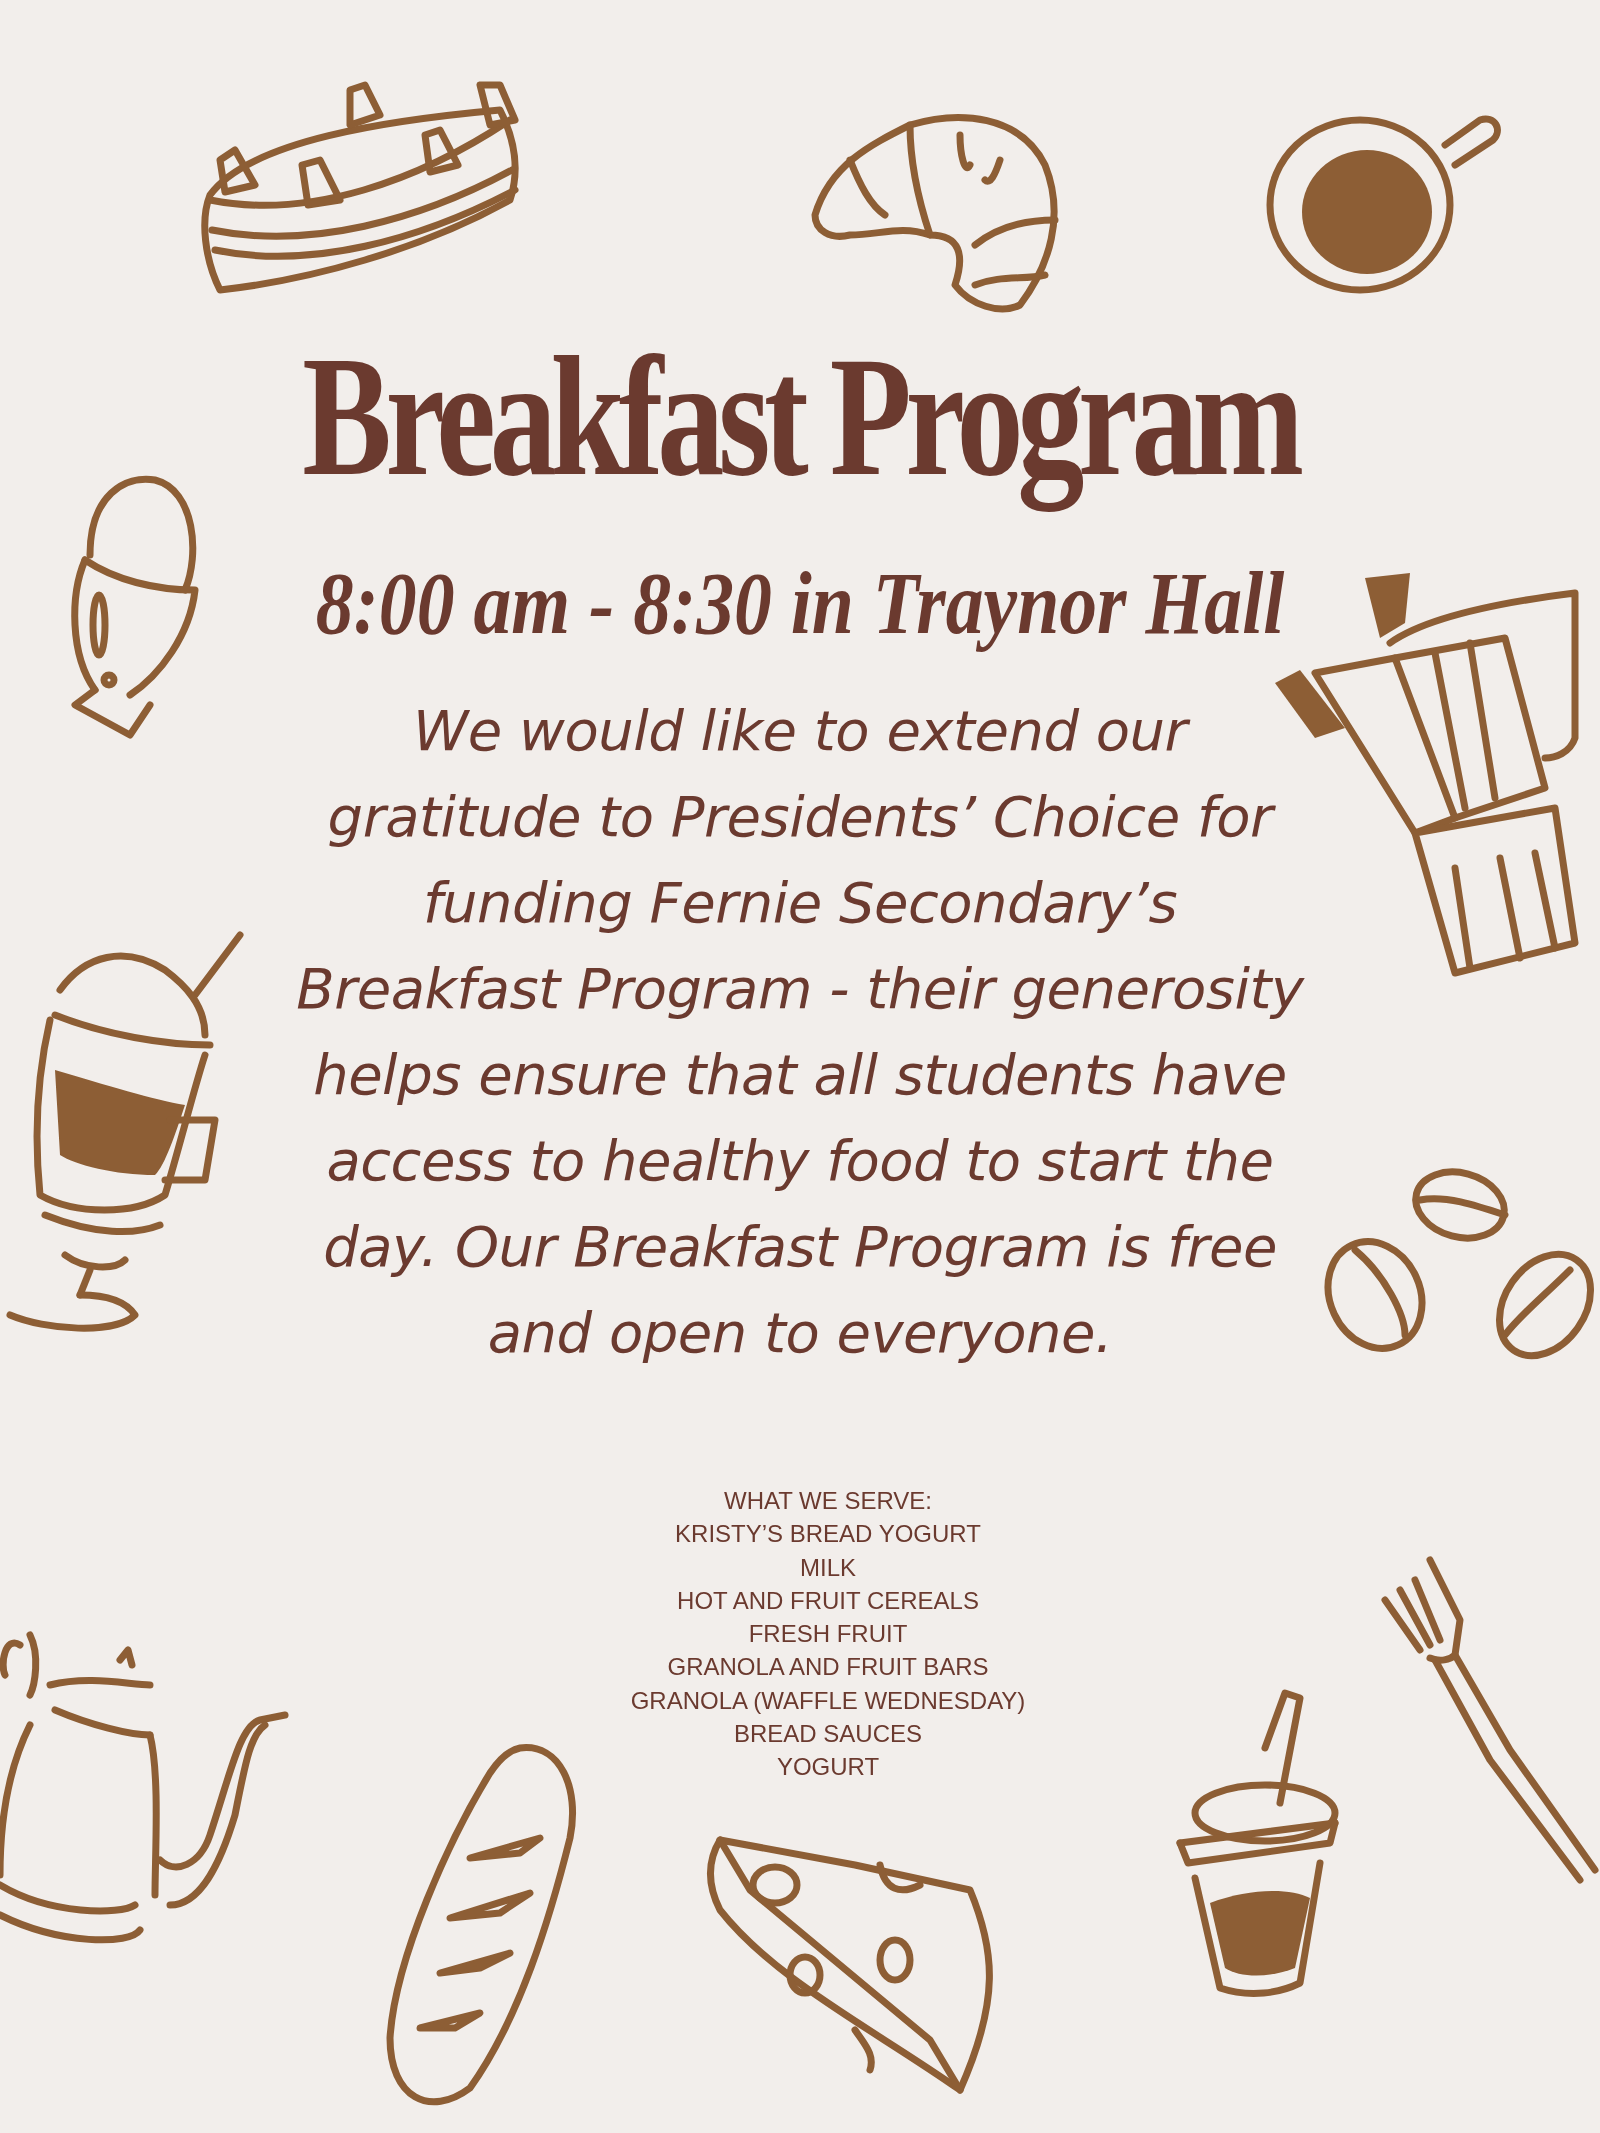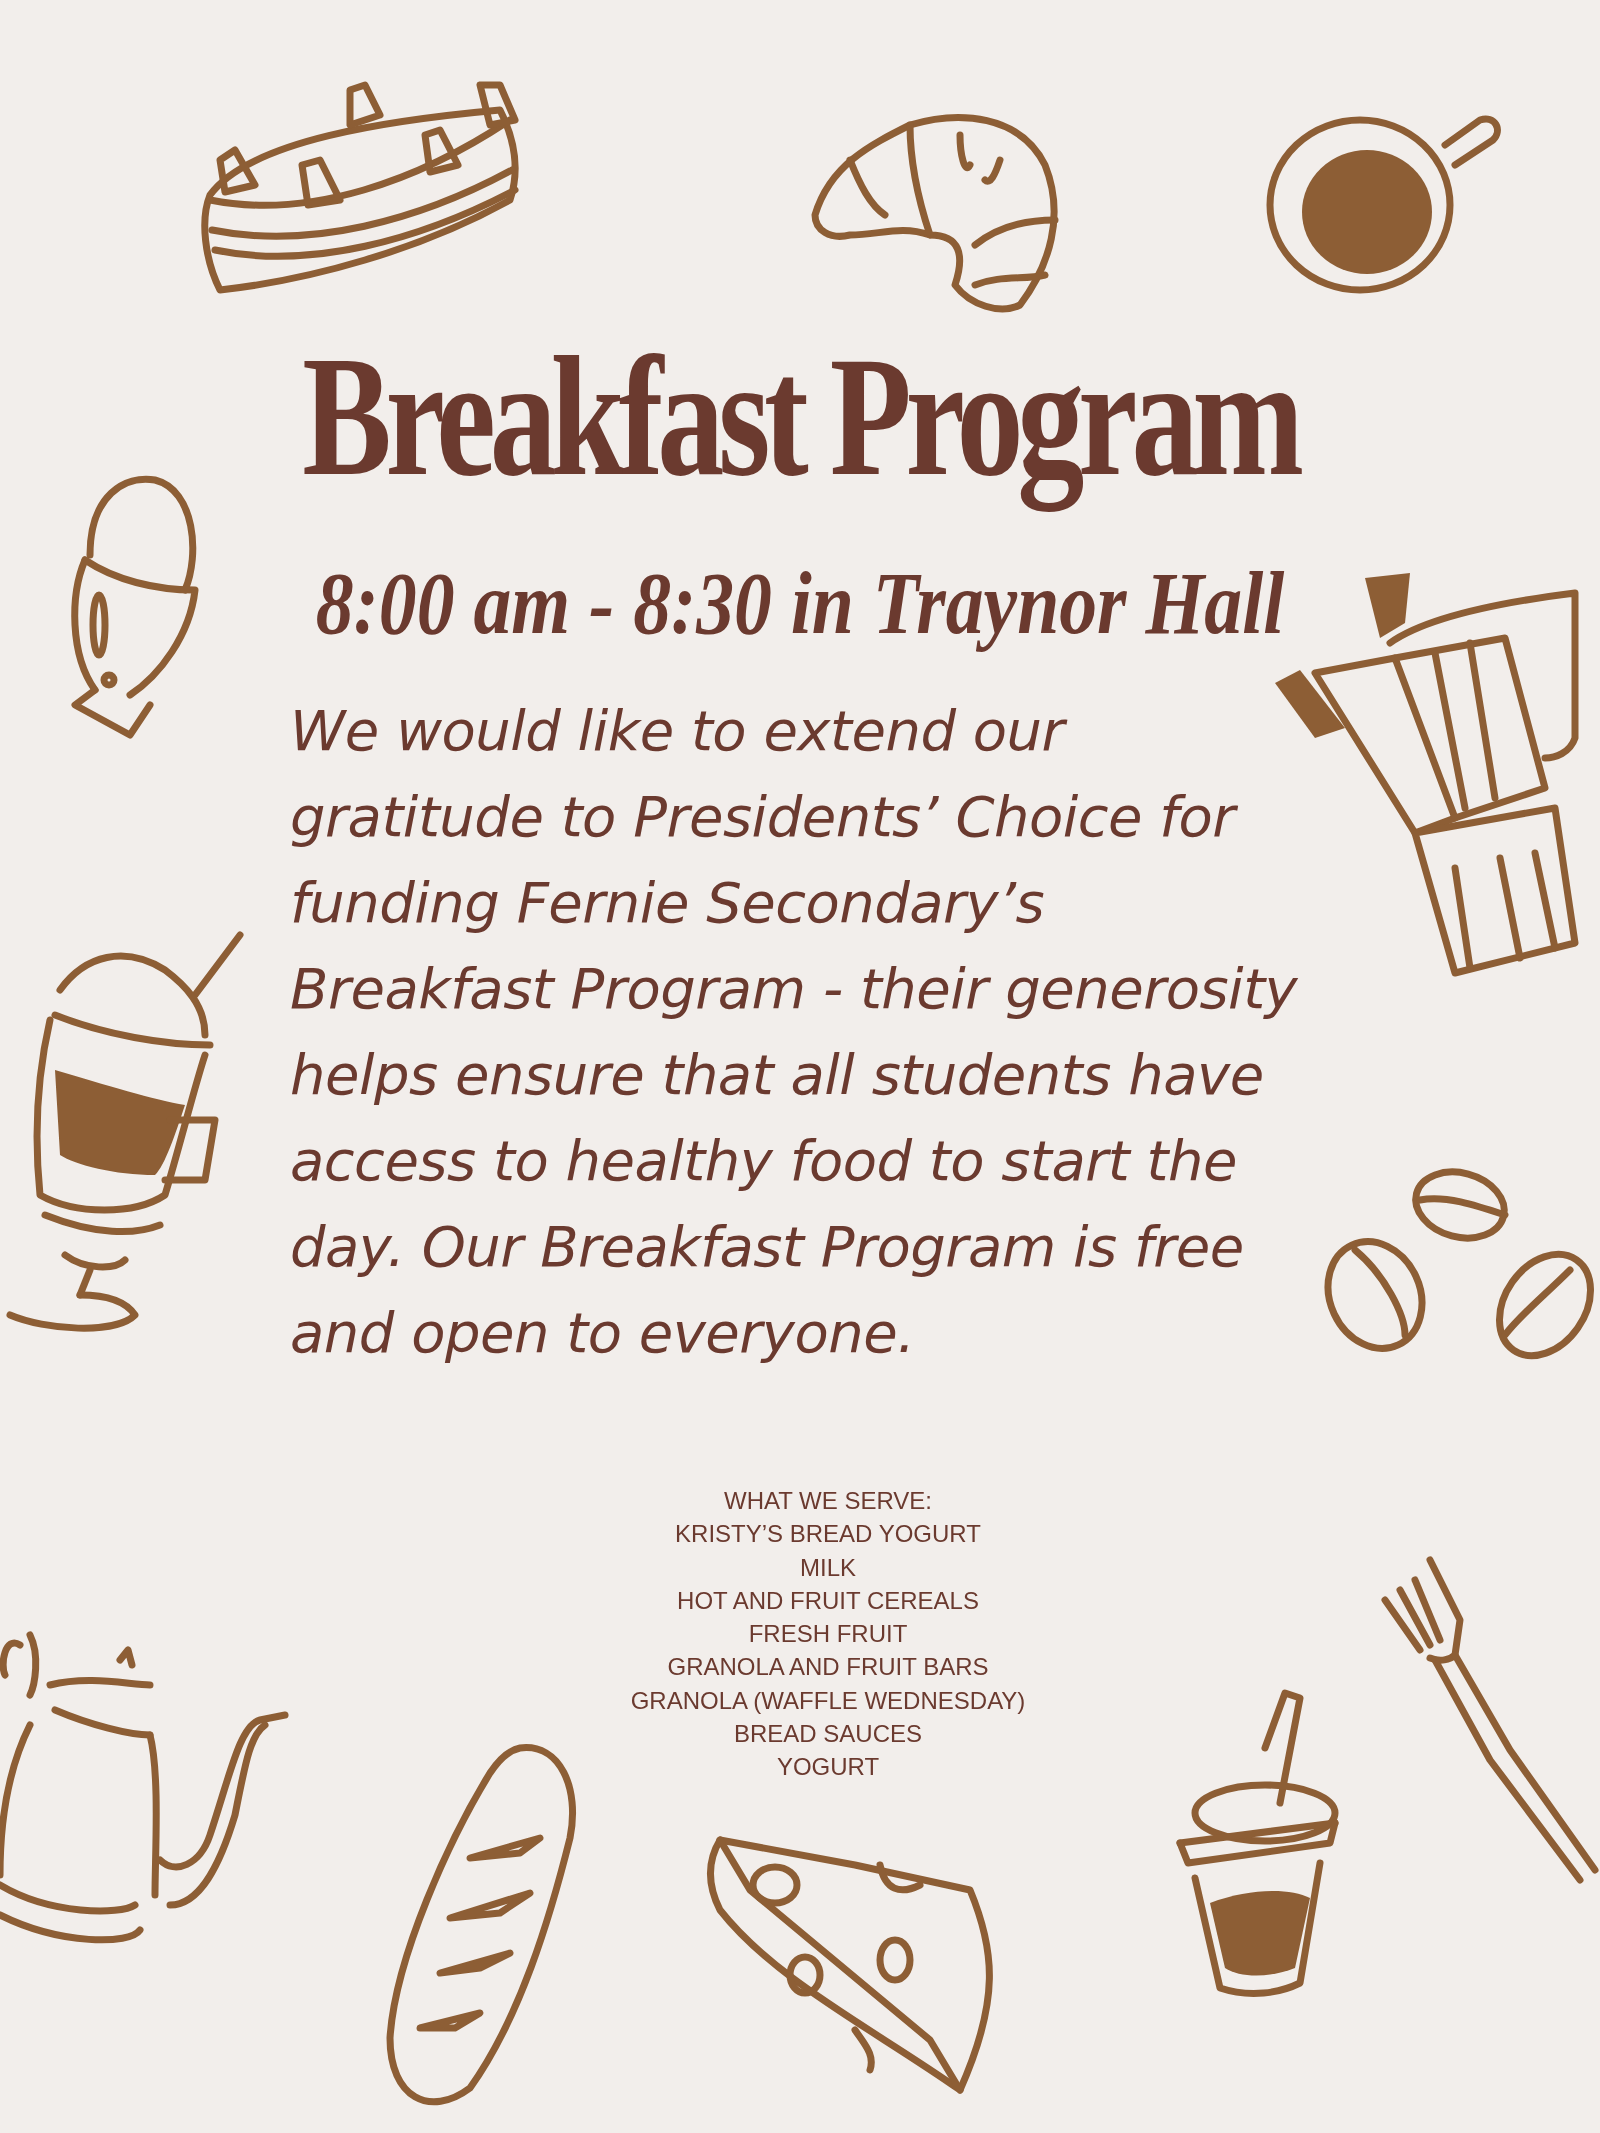--- a/index.html
+++ b/index.html
@@ -3,21 +3,21 @@
 <meta charset="utf-8">
 <style>
   html, body { margin:0; padding:0; }
   body { width:1600px; height:2133px; background:#f2eeeb; position:relative; overflow:hidden; font-family:"Liberation Sans", sans-serif; }
   .illus { position:absolute; }
   .illus svg { width:100%; height:100%; overflow:visible; }
   .illus svg * { stroke:#8d5e35; fill:none; stroke-width:7; stroke-linecap:round; stroke-linejoin:round; }
   .illus svg .fill { fill:#8d5e35; stroke:none; }
   .title { position:absolute; left:0; width:1600px; top:330px; text-align:center; font-family:"Liberation Serif", serif; font-size:172px; color:#6b3a2f; letter-spacing:-8px; transform:scaleX(0.78); transform-origin:center; line-height:1; margin:0; }
   .subtitle { position:absolute; left:0; width:1600px; top:560px; text-align:center; font-family:"Liberation Serif", serif; font-style:italic; font-size:88px; color:#6b3a2f; transform:scaleX(0.86); transform-origin:center; line-height:1; margin:0; }
-  .body-text { position:absolute; left:290px; width:1020px; top:688px; font-family:"DejaVu Sans", sans-serif; font-style:italic; font-size:56px; line-height:86px; color:#6b3a2f; margin:0; letter-spacing:-0.5px; }
+  .body-text { position:absolute; left:290px; width:1020px; top:688px; text-align:center; font-family:"DejaVu Sans", sans-serif; font-style:italic; font-size:56px; line-height:86px; color:#6b3a2f; margin:0; letter-spacing:-0.5px; }
   .menu { position:absolute; left:0; width:1600px; top:1484px; text-align:center; color:#6b3a2f; font-family:"Liberation Sans", sans-serif; font-size:24px; line-height:33.3px;padding-left:28px; }
   .menu div { margin:0; }
 </style>
 </head>
 <body>
 
 <div class="illus" style="left:190px;top:80px;width:340px;height:230px;">
   <svg viewBox="0 0 340 230">
     <path d="M20 115 C60 60 200 40 310 30 C325 60 330 90 320 120 C230 170 120 200 30 210 C15 180 10 140 20 115 Z"></path>
     <path d="M20 120 C120 140 230 100 320 40"></path>

